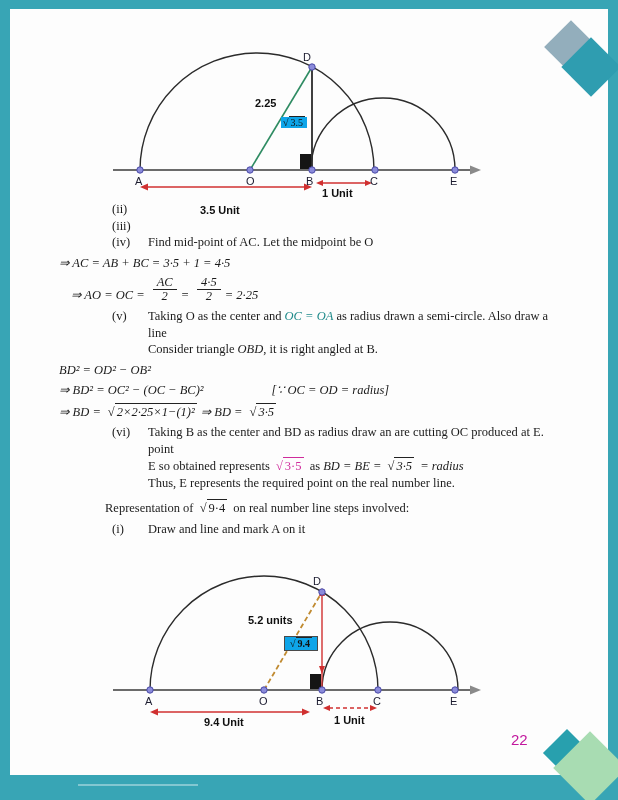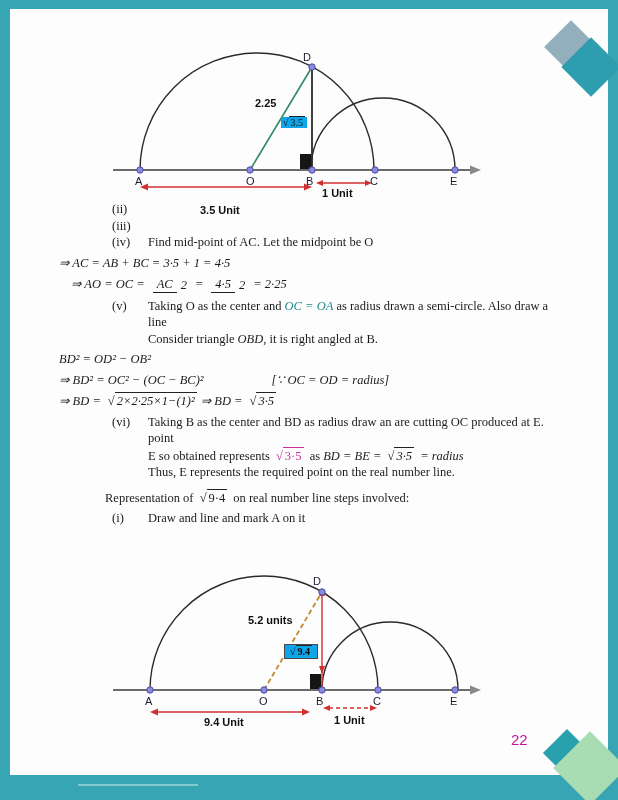--- a/index.html
+++ b/index.html
@@ -5,32 +5,32 @@
   html,body{margin:0;padding:0;background:#e8e8e8;}
   .page{position:relative;width:618px;height:800px;background:#38a5b5;overflow:hidden;
         font-family:"Liberation Serif",serif;}
   .paper{position:absolute;left:10px;top:9px;width:598px;height:766px;background:#fdfdfd;}
   .geo{position:absolute;left:0;top:0;z-index:1;pointer-events:none;}
   .lbl{position:absolute;z-index:2;font-family:"Liberation Sans",sans-serif;
        font-size:11px;color:#1c1c30;white-space:nowrap;}
   .lbl.bold{font-weight:bold;color:#101010;}
   .sqrtlbl{position:absolute;z-index:2;font-family:"Liberation Serif",serif;font-size:10px;
        color:#111;background:#0ea5e9;padding:0 2px;white-space:nowrap;}
-  .sqrtlbl.boxed{border:1px solid #4a4a4a;font-weight:bold;padding:1px 5px;margin-top:8px;}
+  .sqrtlbl.boxed{border:1px solid #4a4a4a;font-weight:bold;padding:1px 5px;}
   .content{position:absolute;left:0;top:201px;width:618px;z-index:2;
        font-size:12.5px;line-height:1.32;color:#1b1b1b;}
   .step{display:flex;padding:0 52px 0 112px;}
   .snum{flex:none;width:36px;}
   .stext{flex:1;}
   .tline{display:block;}
   .mline{padding-left:59px;margin:4px 0;font-style:italic;display:flex;align-items:flex-end;}
   .mline.fracline{margin:5px 12px;}
   .mline > span{margin-right:4px;}
   .note{margin-left:64px;}
-  .frac{display:inline-flex;flex-direction:row;align-items:center;line-height:1.05;margin:0 4px;}
+  .frac{display:inline-flex;flex-direction:column;align-items:center;line-height:1.05;margin:0 4px;}
   .fnum{border-bottom:1px solid #222;padding:0 4px;}
   .fden{padding:0 4px;}
   .sqrt{display:inline-flex;align-items:baseline;margin:0 3px;white-space:nowrap;}
   .rsign{font-style:normal;}
   .rad{border-top:1.3px solid #222;padding:0 2px;}
   .it{font-style:italic;}
   .teal{color:#1f8a8a;font-style:italic;}
   .pink{color:#cf2c9c;}
   .pink .rad{border-top-color:#cf2c9c;}
   .heading{padding-left:105px;margin-top:8px;}

